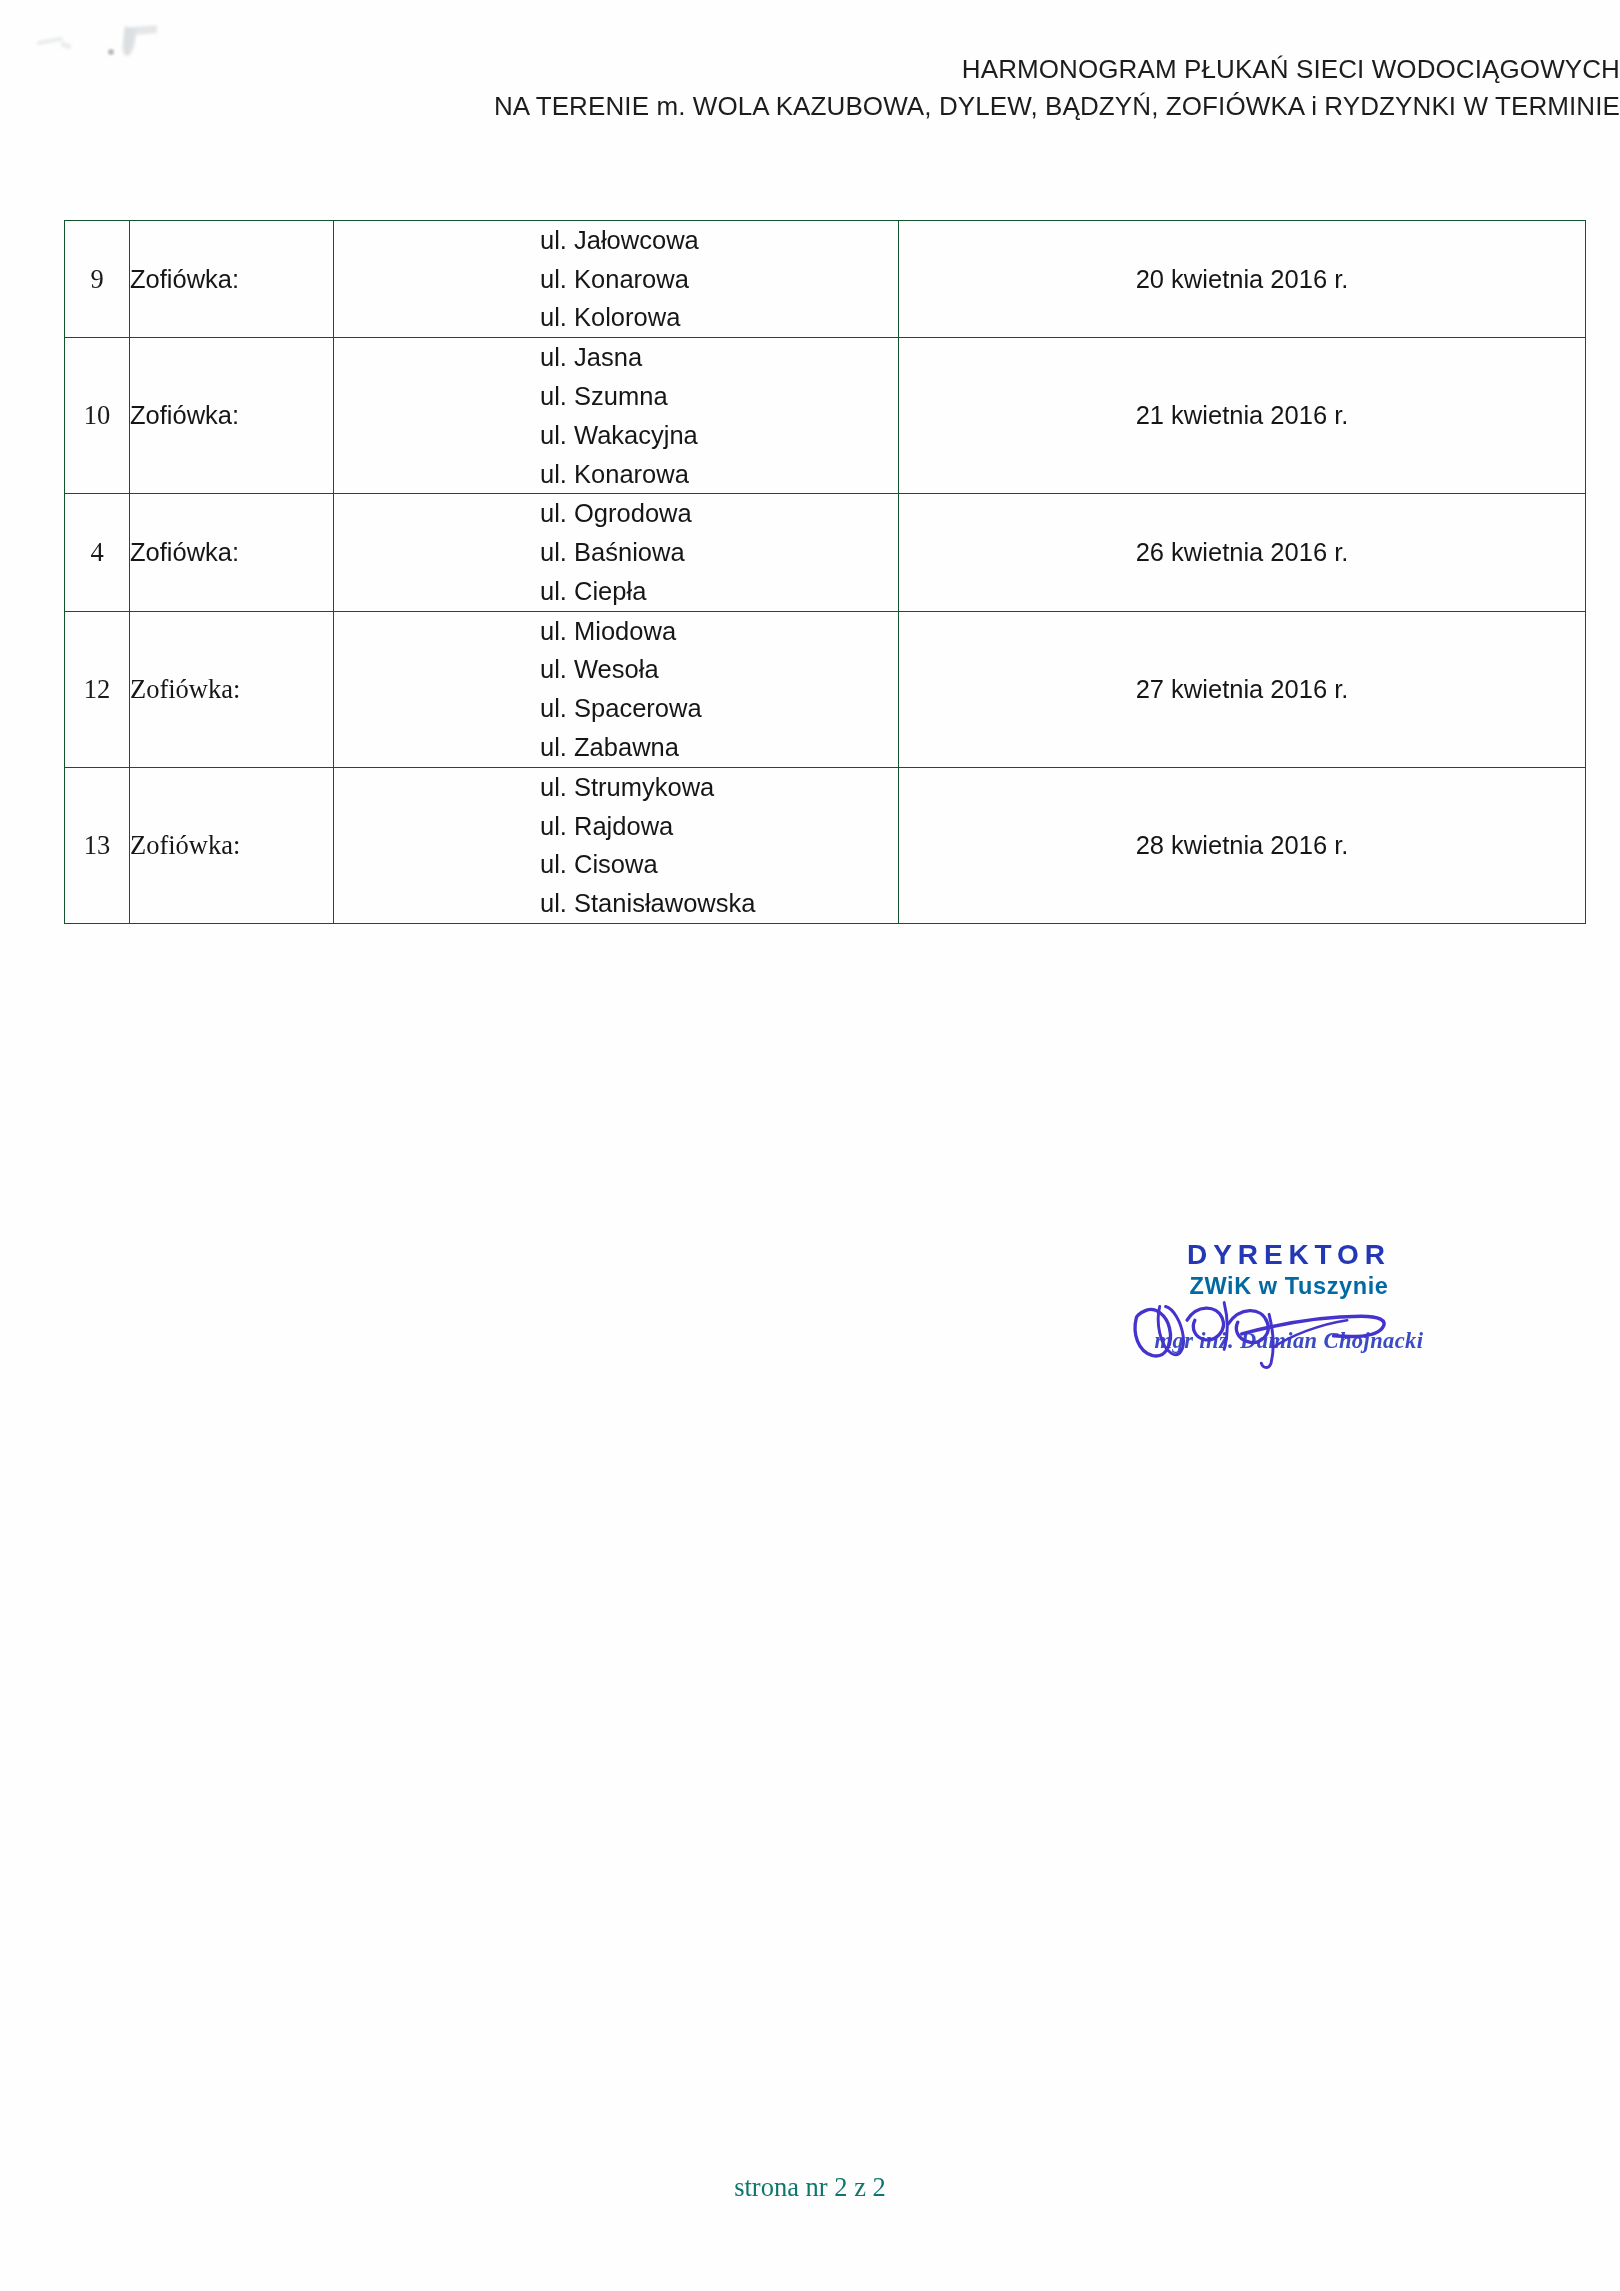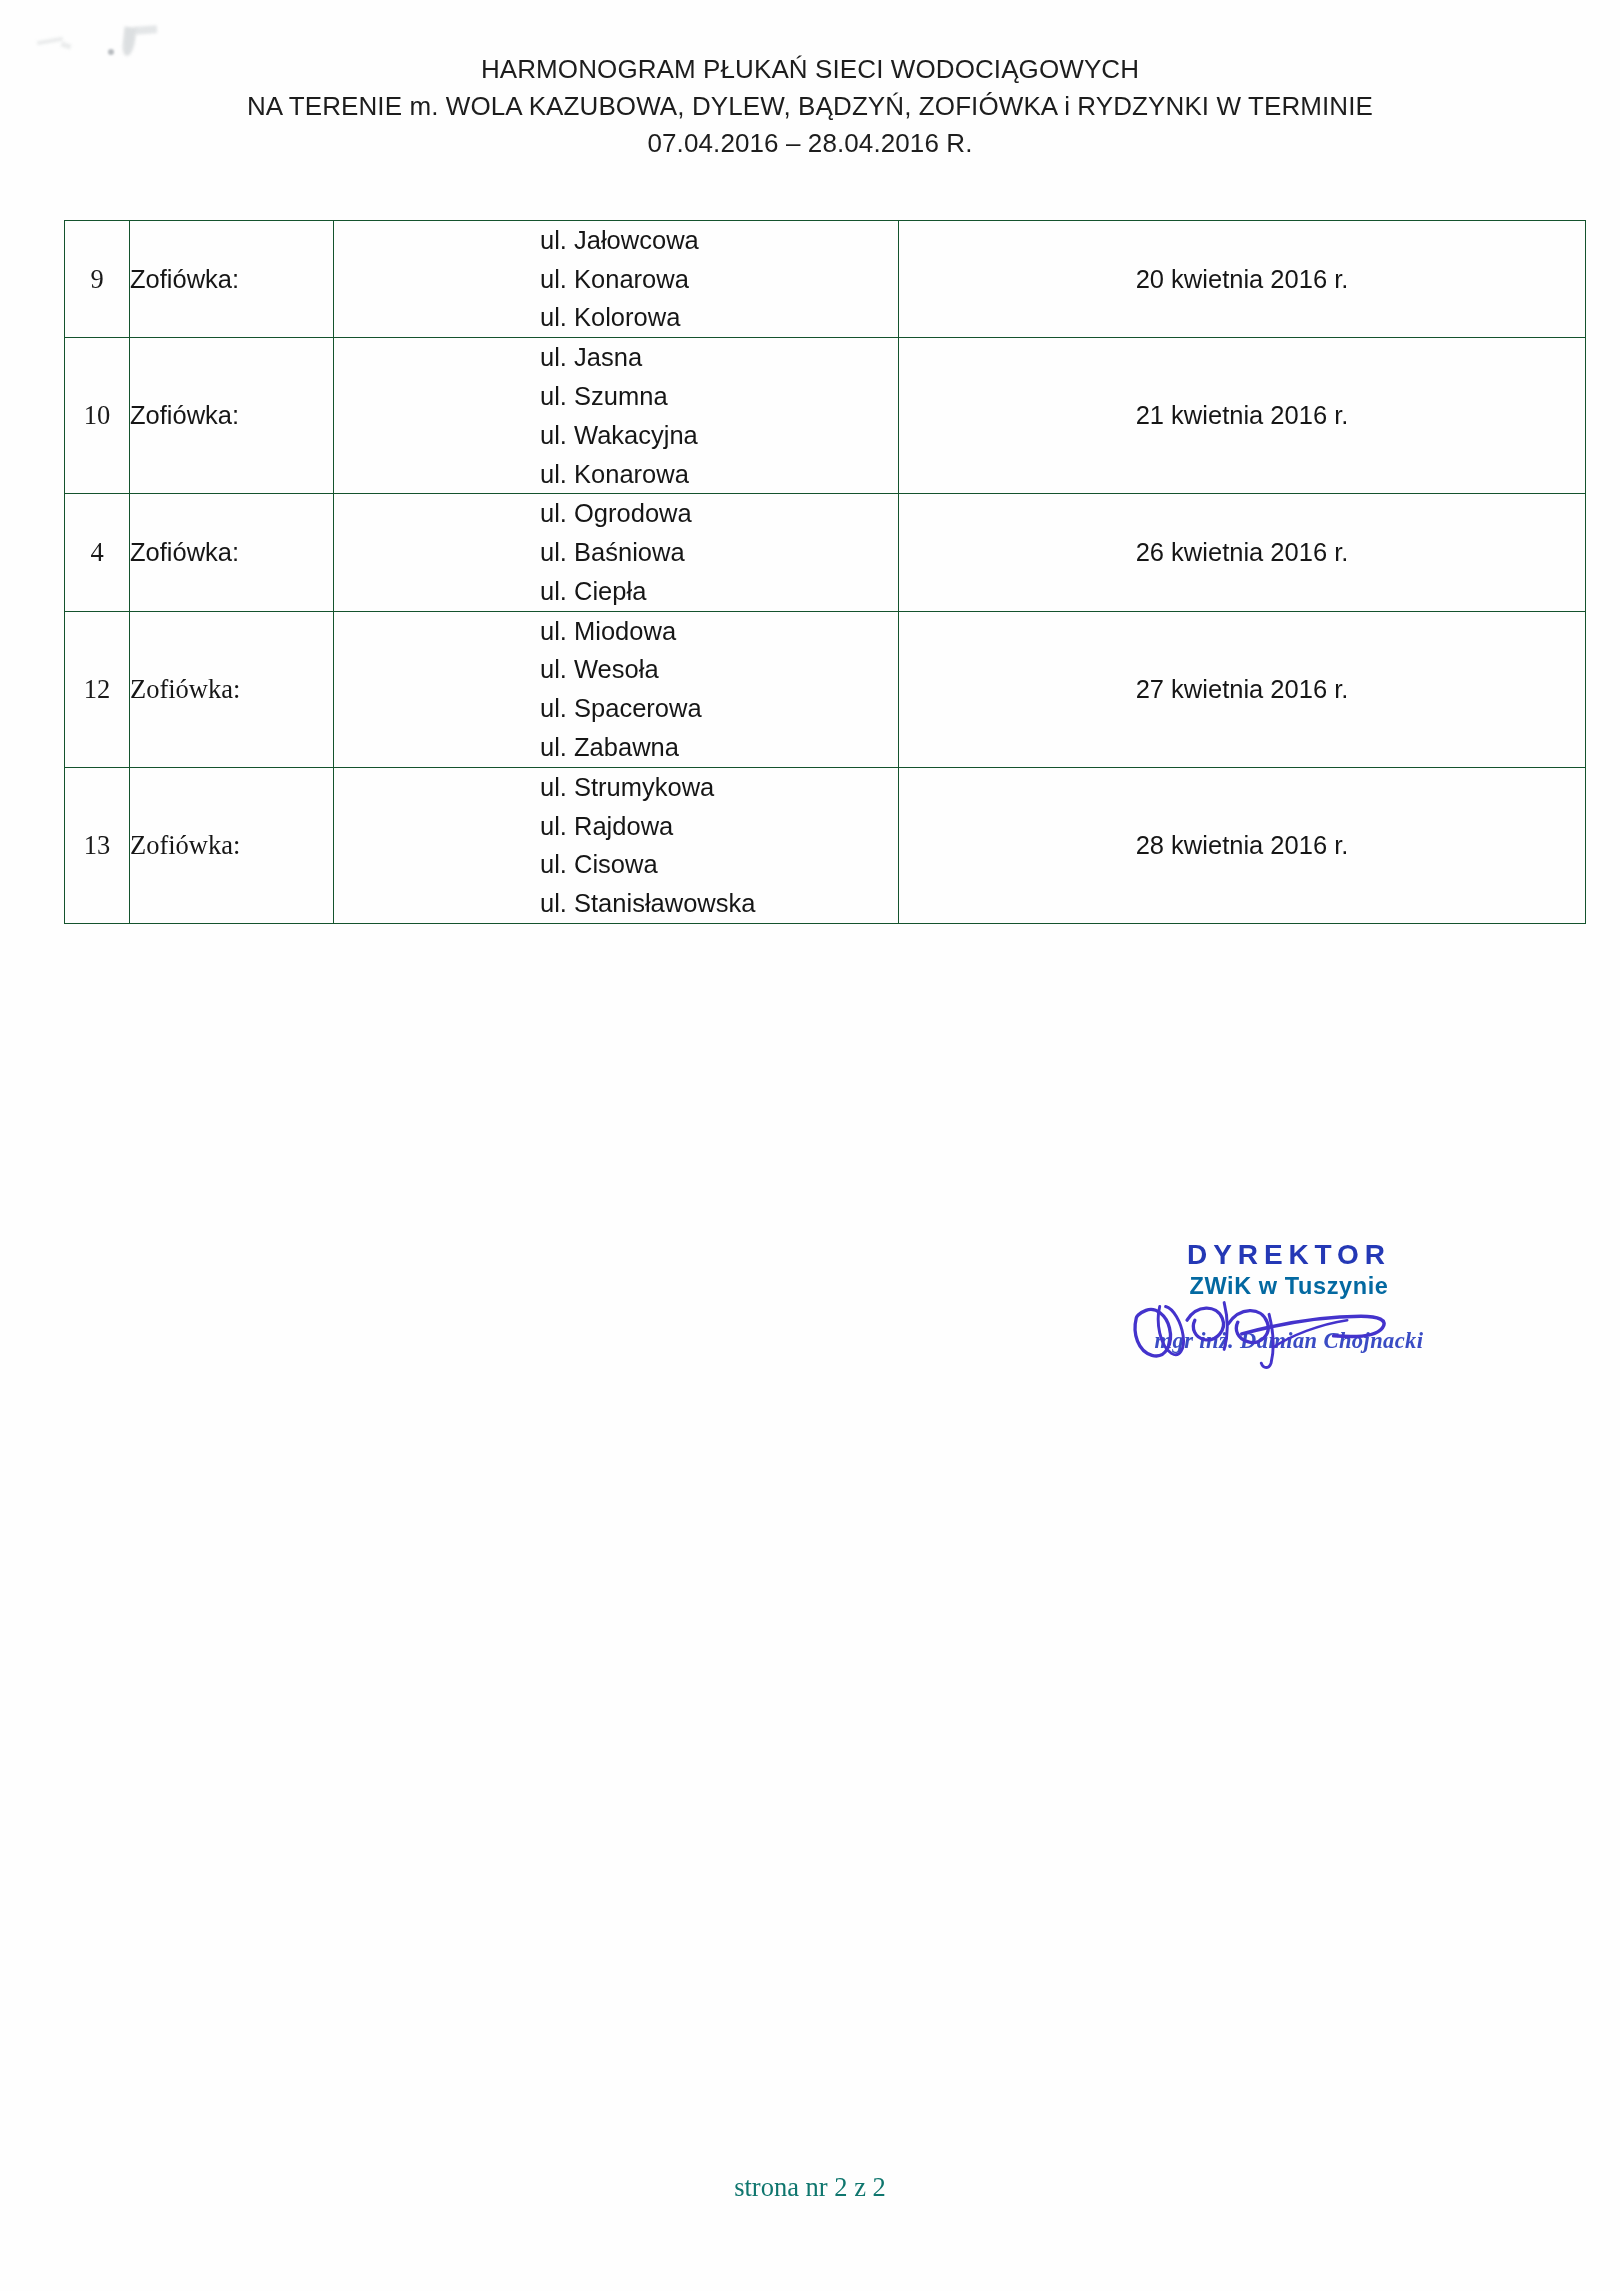--- a/index.html
+++ b/index.html
@@ -31,21 +31,21 @@
   .smudge-c { left: 108px; top: 49px; width: 5.9px;  height: 5.9px; border-radius: 50%; background:#9aa0a6; opacity:.7; filter: blur(0.8px); }
   .smudge-d { left: 123px; top: 27.4px; width: 11.8px; height: 29px; border-radius: 0 0 60% 40%; transform: rotate(6deg); background:#c2c7ca; }
   .smudge-e { left: 135px; top: 25.5px; width: 21.6px; height: 7.8px;  transform: rotate(-4deg); background:#cfd3d6; }
 
   
   .doc-header {
     position: absolute;
     left: 0;
     top: 51px;
     width: 1620px;
-    text-align: center;
+    text-align: right;
     color: #1d1d1d;
   }
   .doc-header .hline {
     font-size: 26px;
     line-height: 37px;
     letter-spacing: 0.1px;
     white-space: nowrap;
   }
 
   
@@ -161,21 +161,20 @@
 
   <div class="scan-smudge smudge-a"></div>
   <div class="scan-smudge smudge-b"></div>
   <div class="scan-smudge smudge-c"></div>
   <div class="scan-smudge smudge-d"></div>
   <div class="scan-smudge smudge-e"></div>
 
   <div class="doc-header">
     <div class="hline">HARMONOGRAM PŁUKAŃ SIECI WODOCIĄGOWYCH</div>
     <div class="hline">NA TERENIE m. WOLA KAZUBOWA, DYLEW, BĄDZYŃ, ZOFIÓWKA i RYDZYNKI W TERMINIE</div>
-    <div class="hline">07.04.2016 – 28.04.2016 R.</div>
   </div>
 
   <table class="schedule-table">
     <colgroup>
       <col class="col-no">
       <col class="col-place">
       <col class="col-str">
       <col class="col-date">
     </colgroup>
     <tbody>

